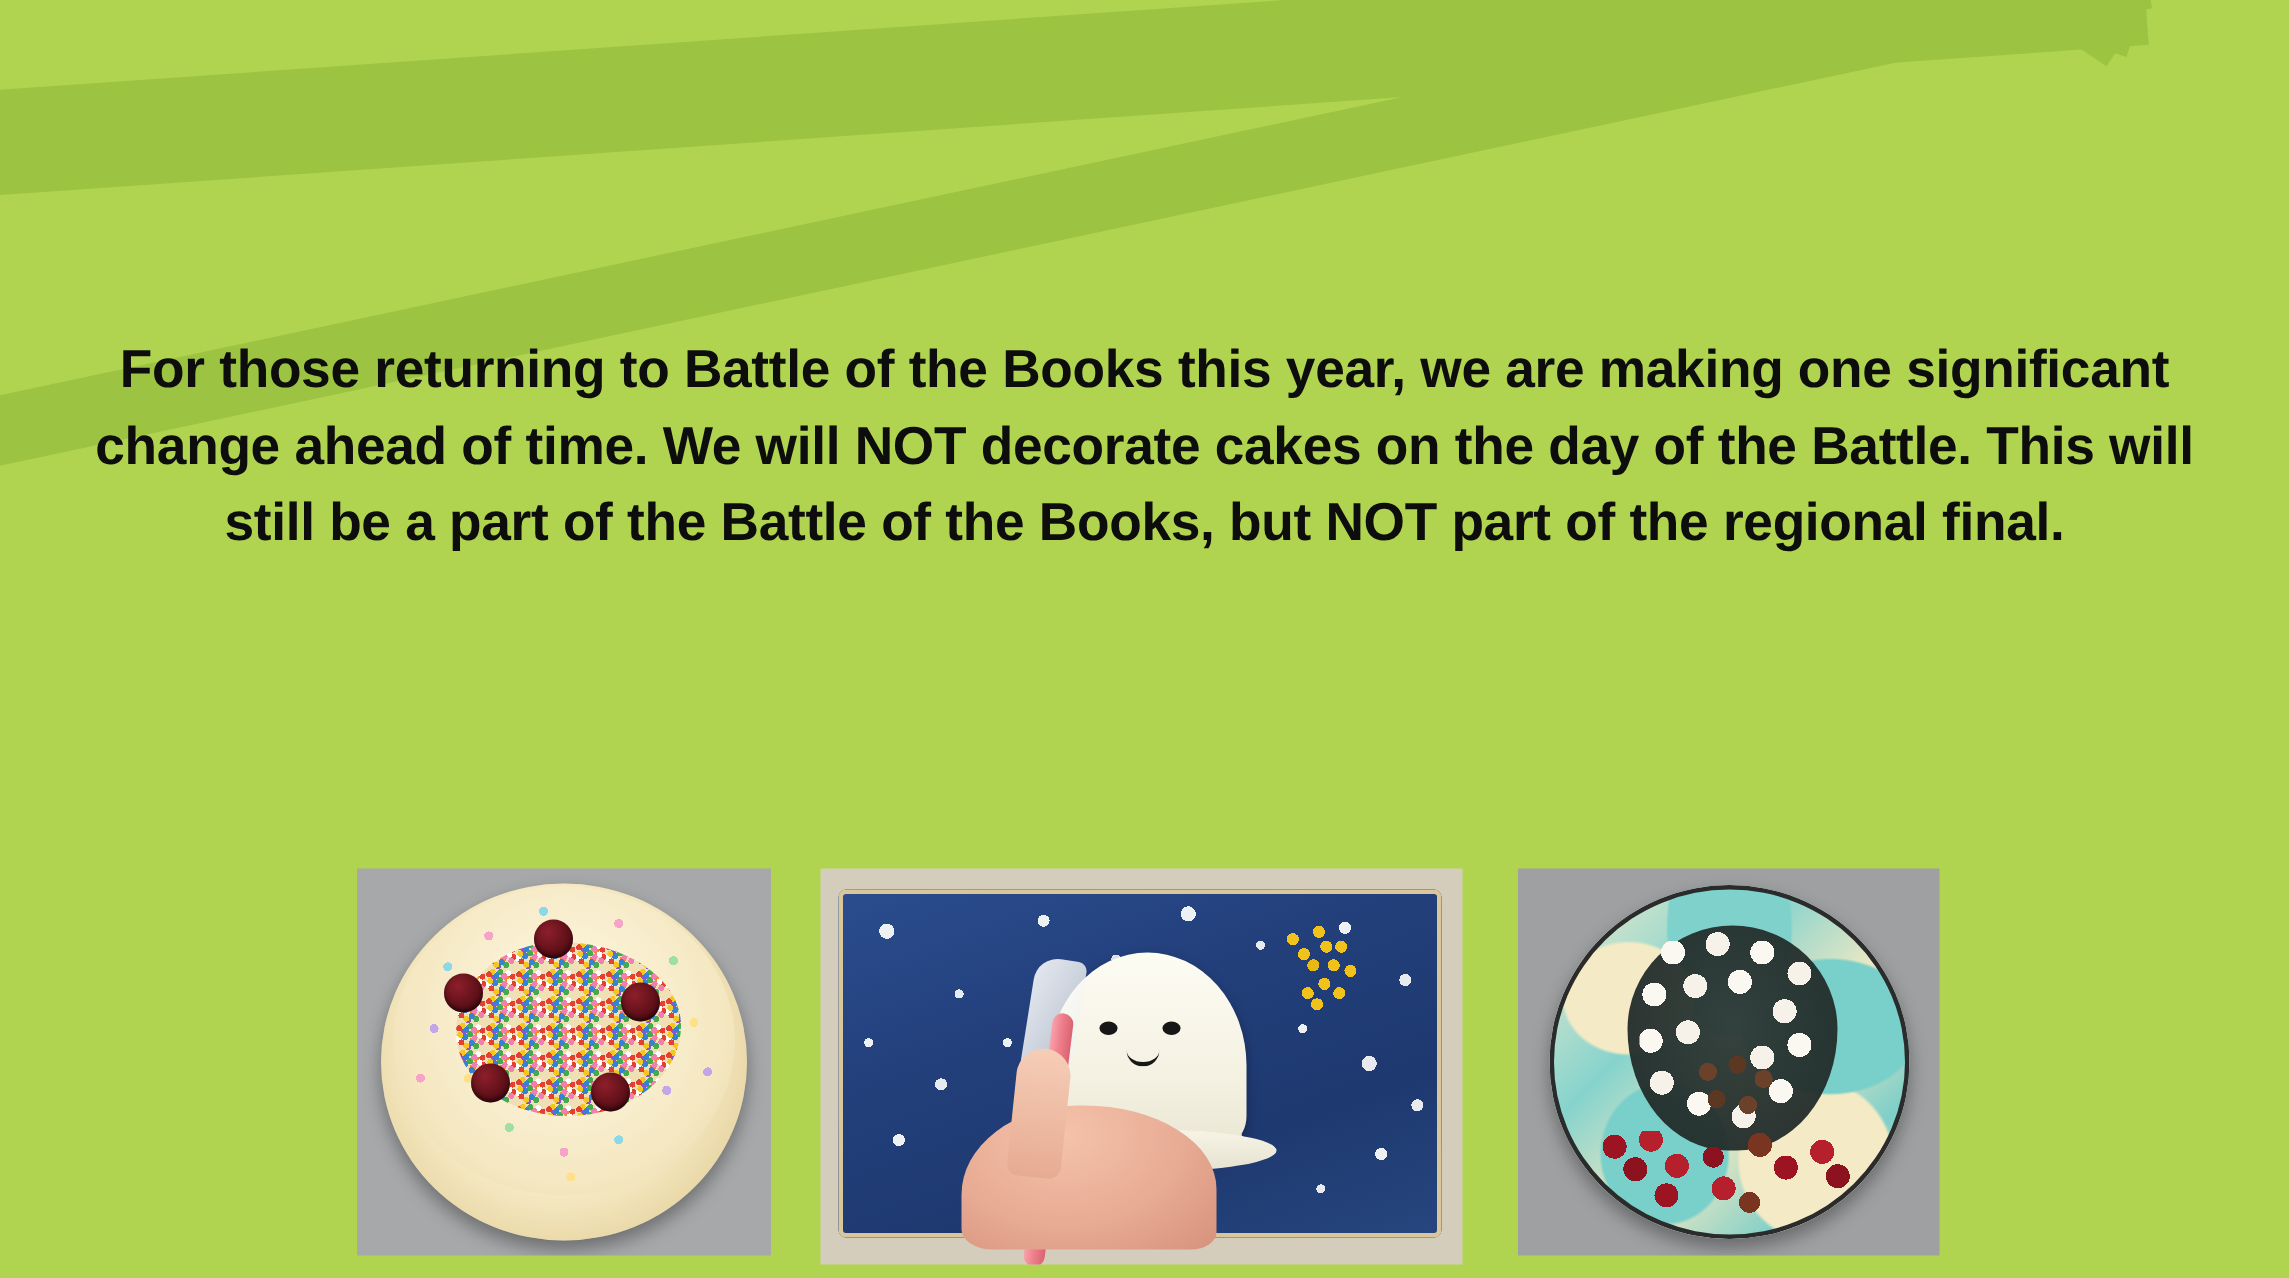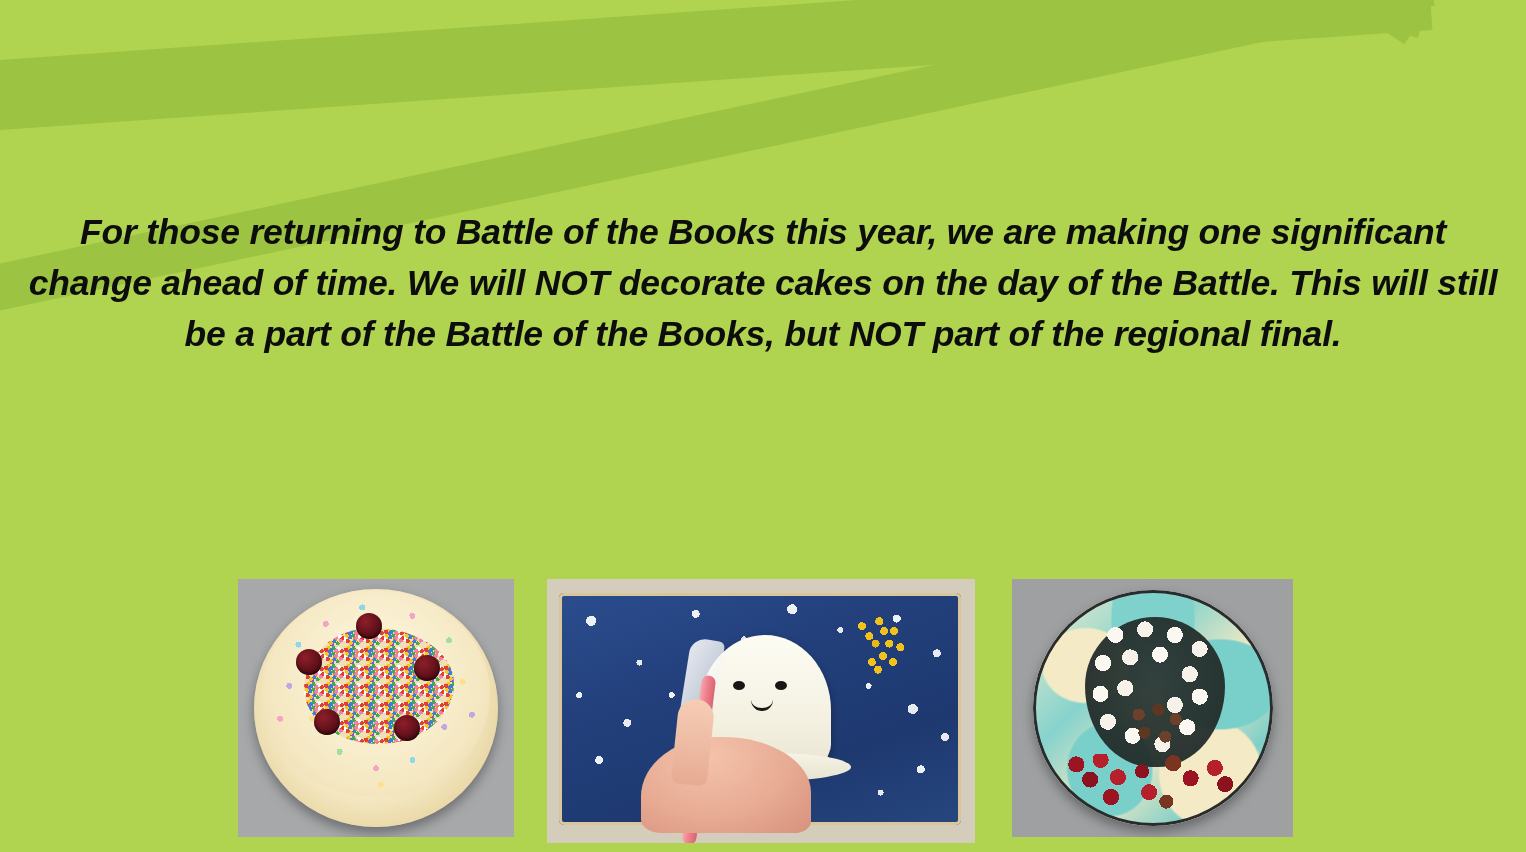--- a/index.html
+++ b/index.html
@@ -58,22 +58,21 @@
     text-align: center;
     z-index: 3;
   }
   .para {
     color: #0d0d0d;
     font-size: 35.5px;
     line-height: 51px;
     font-weight: 700;
     font-family: "Liberation Sans", sans-serif;
     letter-spacing: -0.2px;
-    margin: 2px;
-    font-style: italic;
+    margin: 16px;
   }
   .para + .para { margin-top: 51px; }
 
   
   .photos {
     position: absolute;
     left: 0;
     top: 579px;
     width: 1526px;
     height: 273px;

